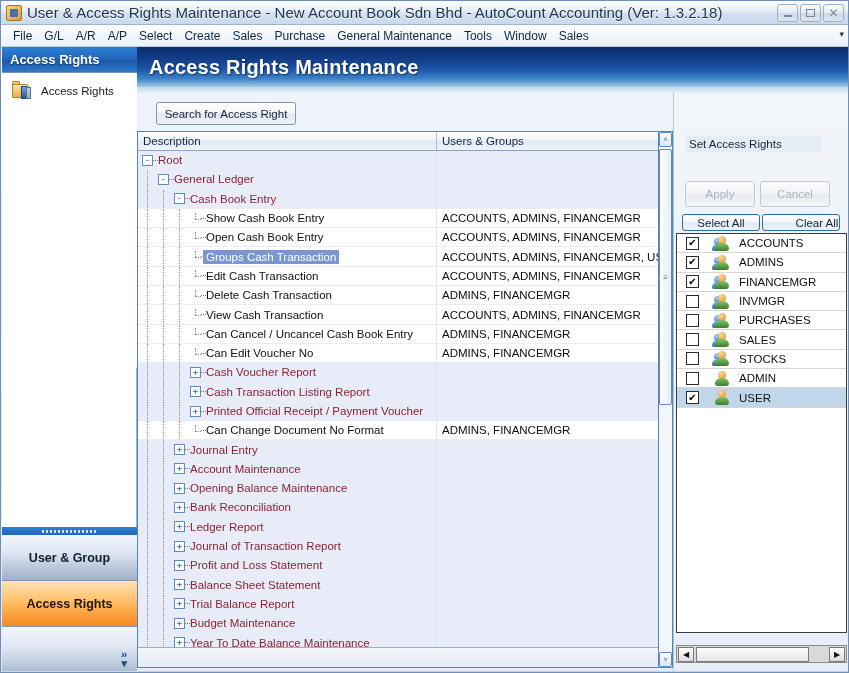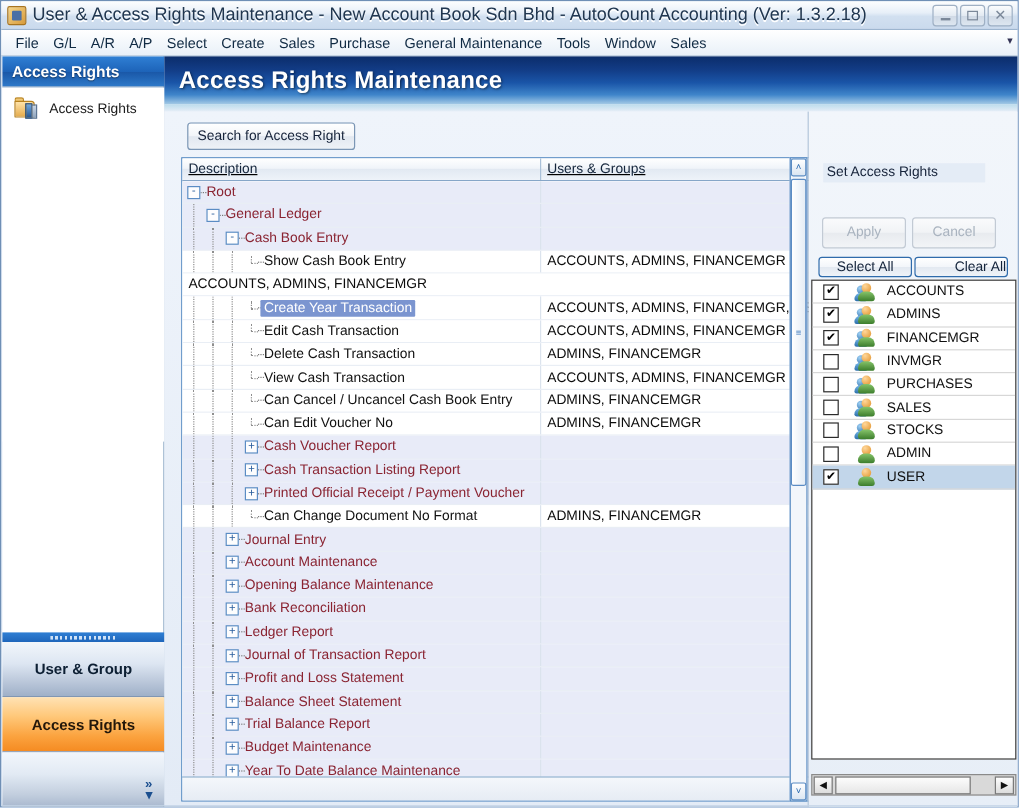--- a/index.html
+++ b/index.html
@@ -167,22 +167,22 @@
     position:absolute; left:19px; top:9px; width:140px; height:23px;
     background: linear-gradient(180deg,#ffffff 0%,#f2f5f9 48%,#e2e8f0 52%,#eef2f7 100%);
     border:1px solid #7b96b5; border-radius:3px;
     font-size:11.5px; color:#16233a;
     display:flex;align-items:center;justify-content:center;
     cursor:default;
   }
 
   
   #tree-wrap{
-    position:absolute; left:14px; top:38px; width:534px; height:537px;
-    border:1px solid #4f86c0; background:#fff;text-decoration:underline;
+    position:absolute; left:0px; top:38px; width:534px; height:537px;
+    border:1px solid #4f86c0; background:#fff;
   }
   #tree-header{
     display:flex; height:19px;
     background: linear-gradient(180deg,#ffffff 0%,#f0f4f9 46%,#e2e9f2 50%,#eef3f9 100%);
     border-bottom:1px solid #86a6c8;
     font-size:11.5px; color:#13243a;
   }
   #tree-header .th{
     display:flex;align-items:center;padding-left:5px;
     border-right:1px solid #a9c0d8;
@@ -476,31 +476,40 @@
               <span class="vline" style="left: 25px;"></span>
               <span class="vline" style="left: 41px;"></span>
               <span class="tspacer" style="width: 52px;"></span>
               <span class="elbow"></span>
               <span class="tdash"></span>
               <span class="c1-label">Show Cash Book Entry</span>
             </div>
             <div class="c2">ACCOUNTS, ADMINS, FINANCEMGR</div>
           </div>
           <div class="trow leaf">
+            <div class="c1">
+              <span class="vline" style="left: 9px;"></span>
+              <span class="vline" style="left: 25px;"></span>
+              <span class="vline" style="left: 41px;"></span>
+              <span class="tspacer" style="width: 52px;"></span>
+              <span class="elbow"></span>
+              <span class="tdash"></span>
+              <span class="c1-label">Open Cash Book Entry</span>
+            </div>
             <div class="c2">ACCOUNTS, ADMINS, FINANCEMGR</div>
           </div>
           <div class="trow leaf sel">
             <div class="c1">
               <span class="vline" style="left: 9px;"></span>
               <span class="vline" style="left: 25px;"></span>
               <span class="vline" style="left: 41px;"></span>
               <span class="tspacer" style="width: 52px;"></span>
               <span class="elbow"></span>
               <span class="tdash"></span>
-              <span class="c1-label">Create Year Transaction</span>
+              <span class="c1-label">Groups Cash Transaction</span>
             </div>
             <div class="c2">ACCOUNTS, ADMINS, FINANCEMGR, USER</div>
           </div>
           <div class="trow leaf">
             <div class="c1">
               <span class="vline" style="left: 9px;"></span>
               <span class="vline" style="left: 25px;"></span>
               <span class="vline" style="left: 41px;"></span>
               <span class="tspacer" style="width: 52px;"></span>
               <span class="elbow"></span>

